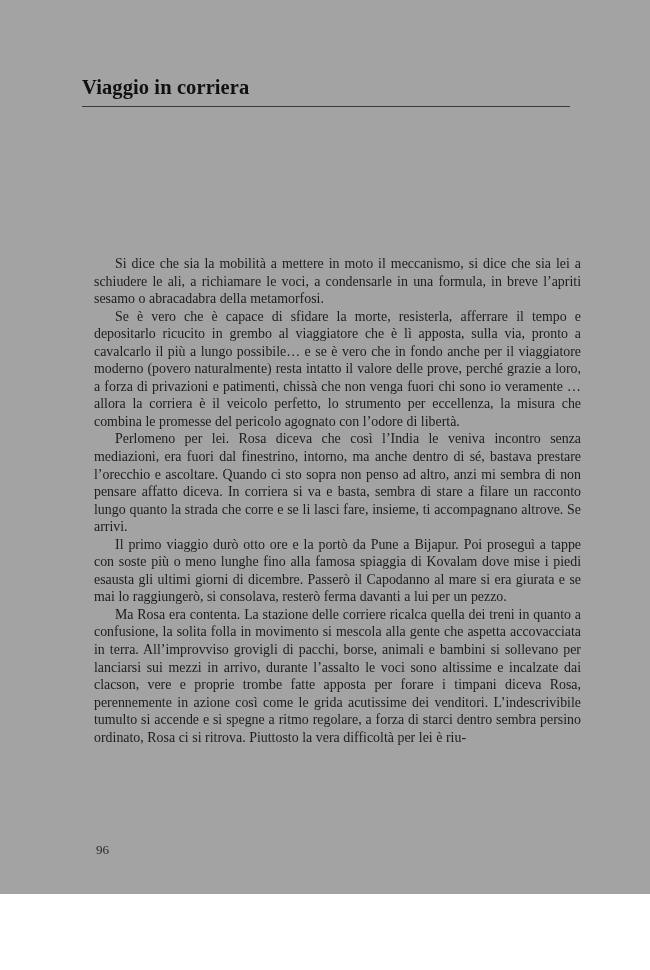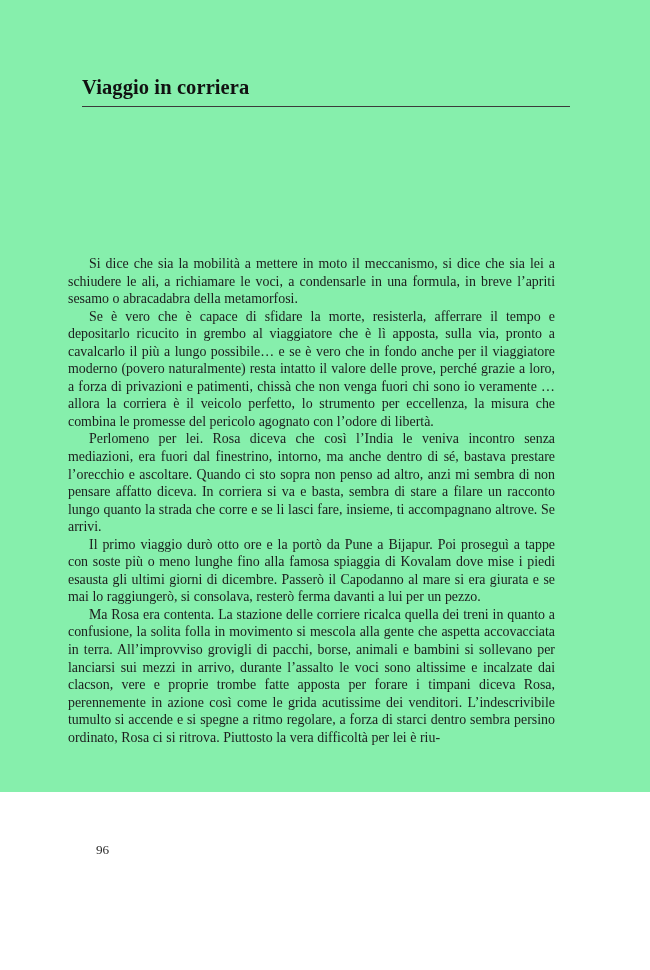--- a/index.html
+++ b/index.html
@@ -13,22 +13,22 @@
     height: 970px;
     overflow: hidden;
     font-family: "Liberation Serif", "DejaVu Serif", serif;
     color: #1a1a1a;
     -webkit-font-smoothing: antialiased;
   }
 
   .page {
     position: relative;
     width: 650px;
-    height: 792px;
-    background: #86efac;
+    height: 894px;
+    background: #a3a3a3;
     box-sizing: border-box;
   }
 
   
   .header-block {
     position: absolute;
     left: 82px;
     top: 74px;
     width: 488px;
   }
@@ -50,21 +50,21 @@
     height: 1px;
     background: #3a3a3a;
     margin: 0;
     border: 0;
     padding: 0;
   }
 
   
   .body-column {
     position: absolute;
-    left: 68px;
+    left: 94px;
     top: 255px;
     width: 487px;
   }
 
   .body-paragraph {
     margin: 0;
     padding: 0;
     text-align: justify;
     text-justify: inter-word;
     font-family: "Liberation Serif", "DejaVu Serif", serif;

